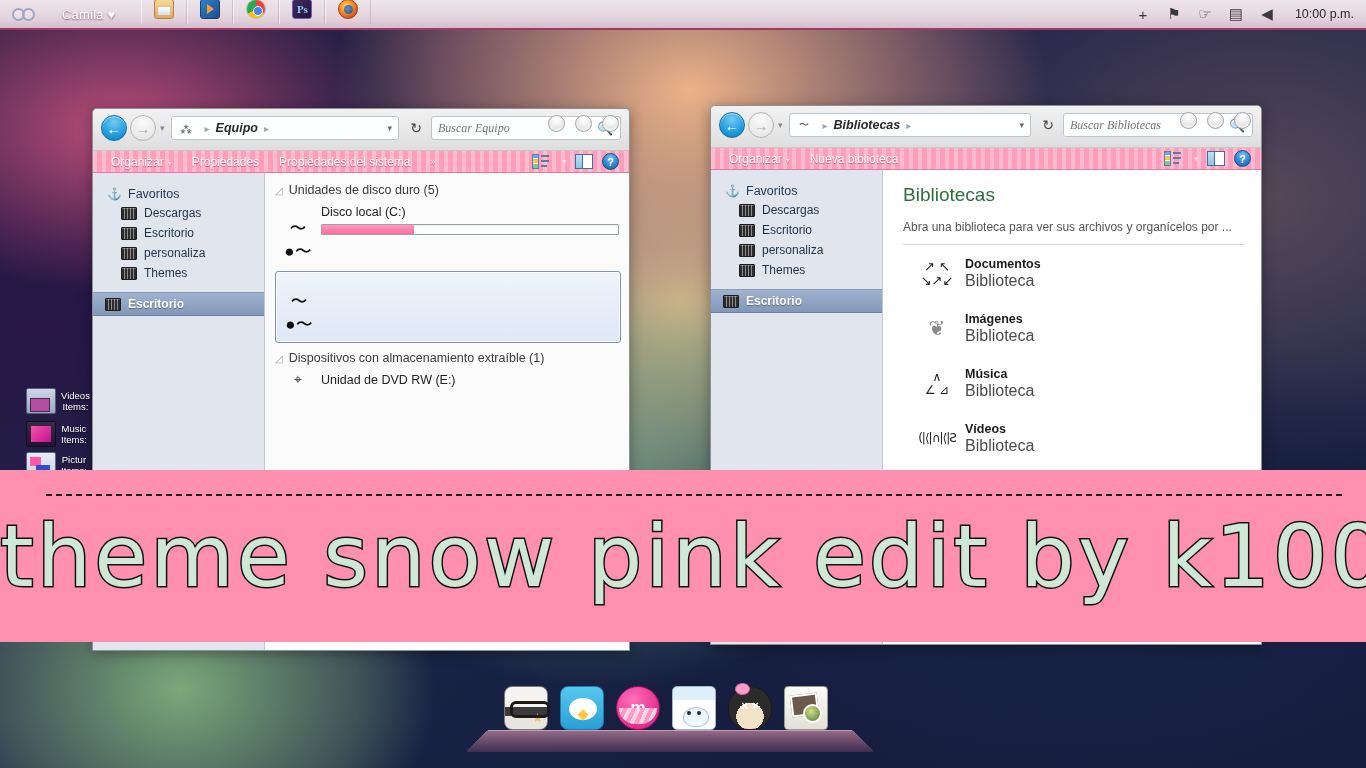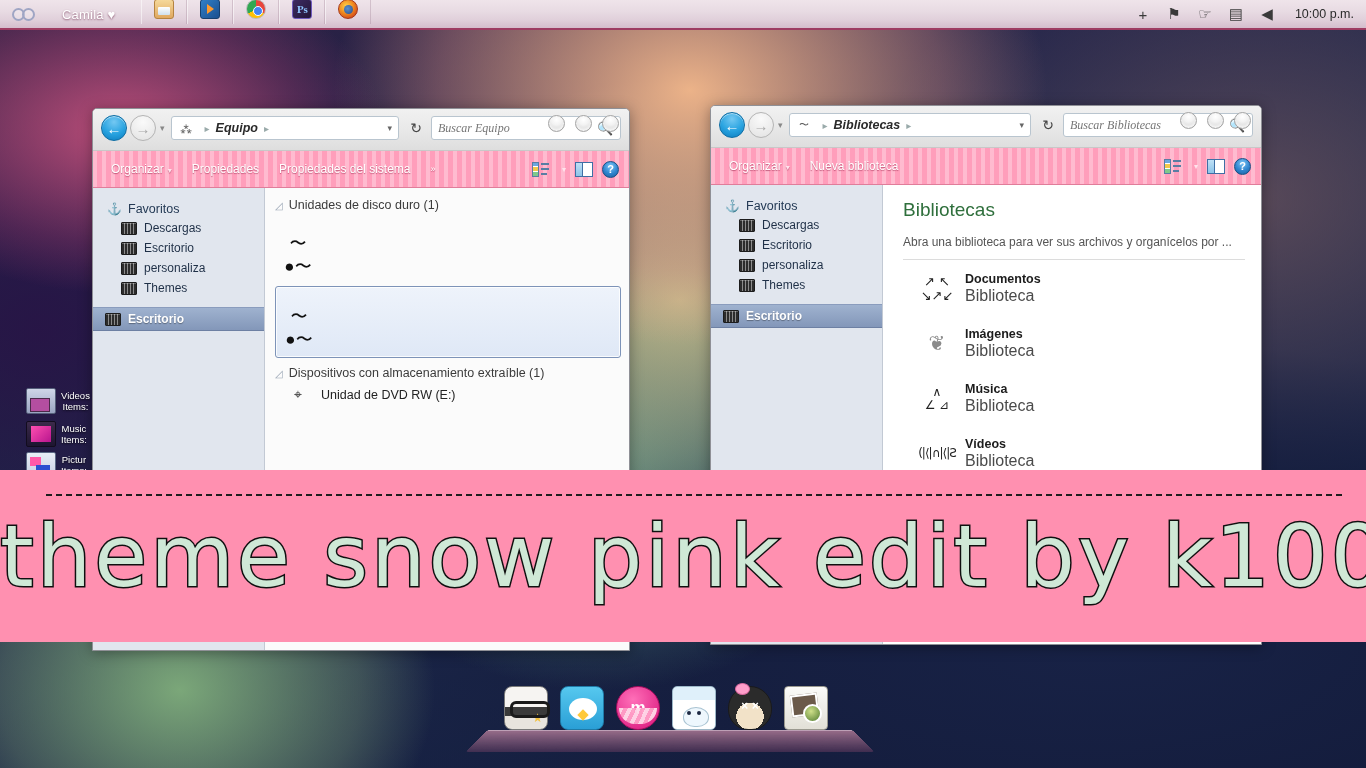--- a/index.html
+++ b/index.html
@@ -114,21 +114,21 @@
     width:190px; height:24px; background:#fff; border:1px solid #b9c5cf; border-radius:3px;
     display:flex; align-items:center; padding:0 6px; margin-left:4px;
   }
   .searchbox input {
     border:0; outline:0; flex:1; font-size:12px; color:#777;
     font-style:italic; font-family:"Liberation Serif", serif; background:transparent;
   }
   .search-ico { color:#4a6a8a; font-size:13px; }
 
   .toolbar {
-    height:37px; display:flex; align-items:center; padding:0 8px;
+    height:22px; display:flex; align-items:center; padding:0 8px;
     background-color:#ff9ebb;
     background-image: repeating-linear-gradient(90deg,
       rgba(255,255,255,.30) 0px, rgba(255,255,255,.30) 4px,
       rgba(255,255,255,0) 4px, rgba(255,255,255,0) 9px);
     border-bottom:1px solid #e07d9a;
     text-align:right;
   }
   .tb-item {
     font-size:12px; color:#fff; padding:0 10px; white-space:nowrap;
     text-shadow: 0 1px 1px rgba(190,80,115,.9);
@@ -412,25 +412,31 @@
           </div>
         <div class="nav-sel">
           <span class="fold-ico"></span>
           <span>Escritorio</span>
           </div>
       </div>
 
       <div class="content">
         <div class="grp-head">
           <span class="grp-tri">◿</span>
-          <span>Unidades de disco duro (1)</span>
+          <span>Unidades de disco duro (5)</span>
         </div>
 
         <div class="drive-row">
           <div class="drive-ico">〜●〜</div>
+          <div class="drive-meta">
+            <div class="drive-name">Disco local (C:)</div>
+            <div class="bar-outer">
+              <div class="bar-fill bar-pink" id="bar-c" style="width: 31%;"></div>
+            </div>
+          </div>
         </div>
 
         <div class="drive-row sel">
           <div class="drive-ico">〜●〜</div>
         </div>
 
         <div class="grp-head" style="margin-top:8px;">
           <span class="grp-tri">◿</span>
           <span>Dispositivos con almacenamiento extraíble (1)</span>
         </div>

